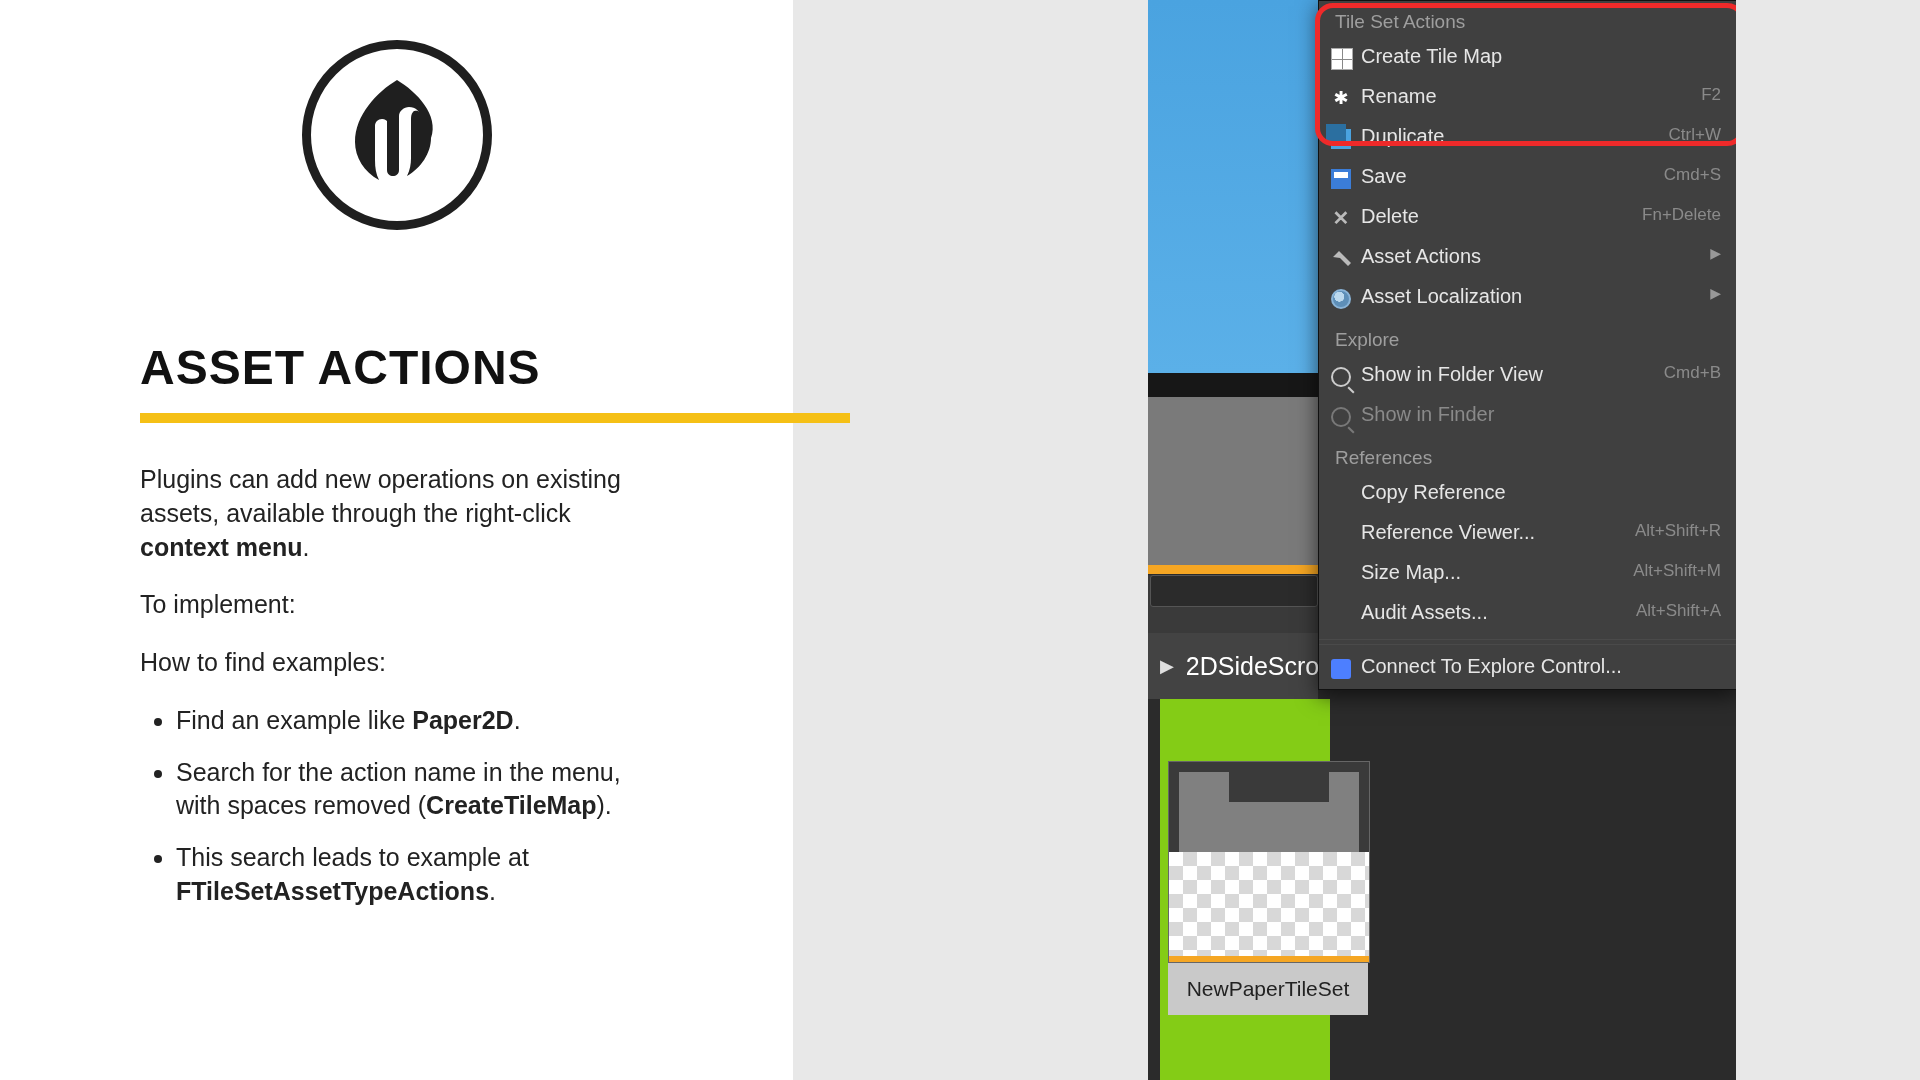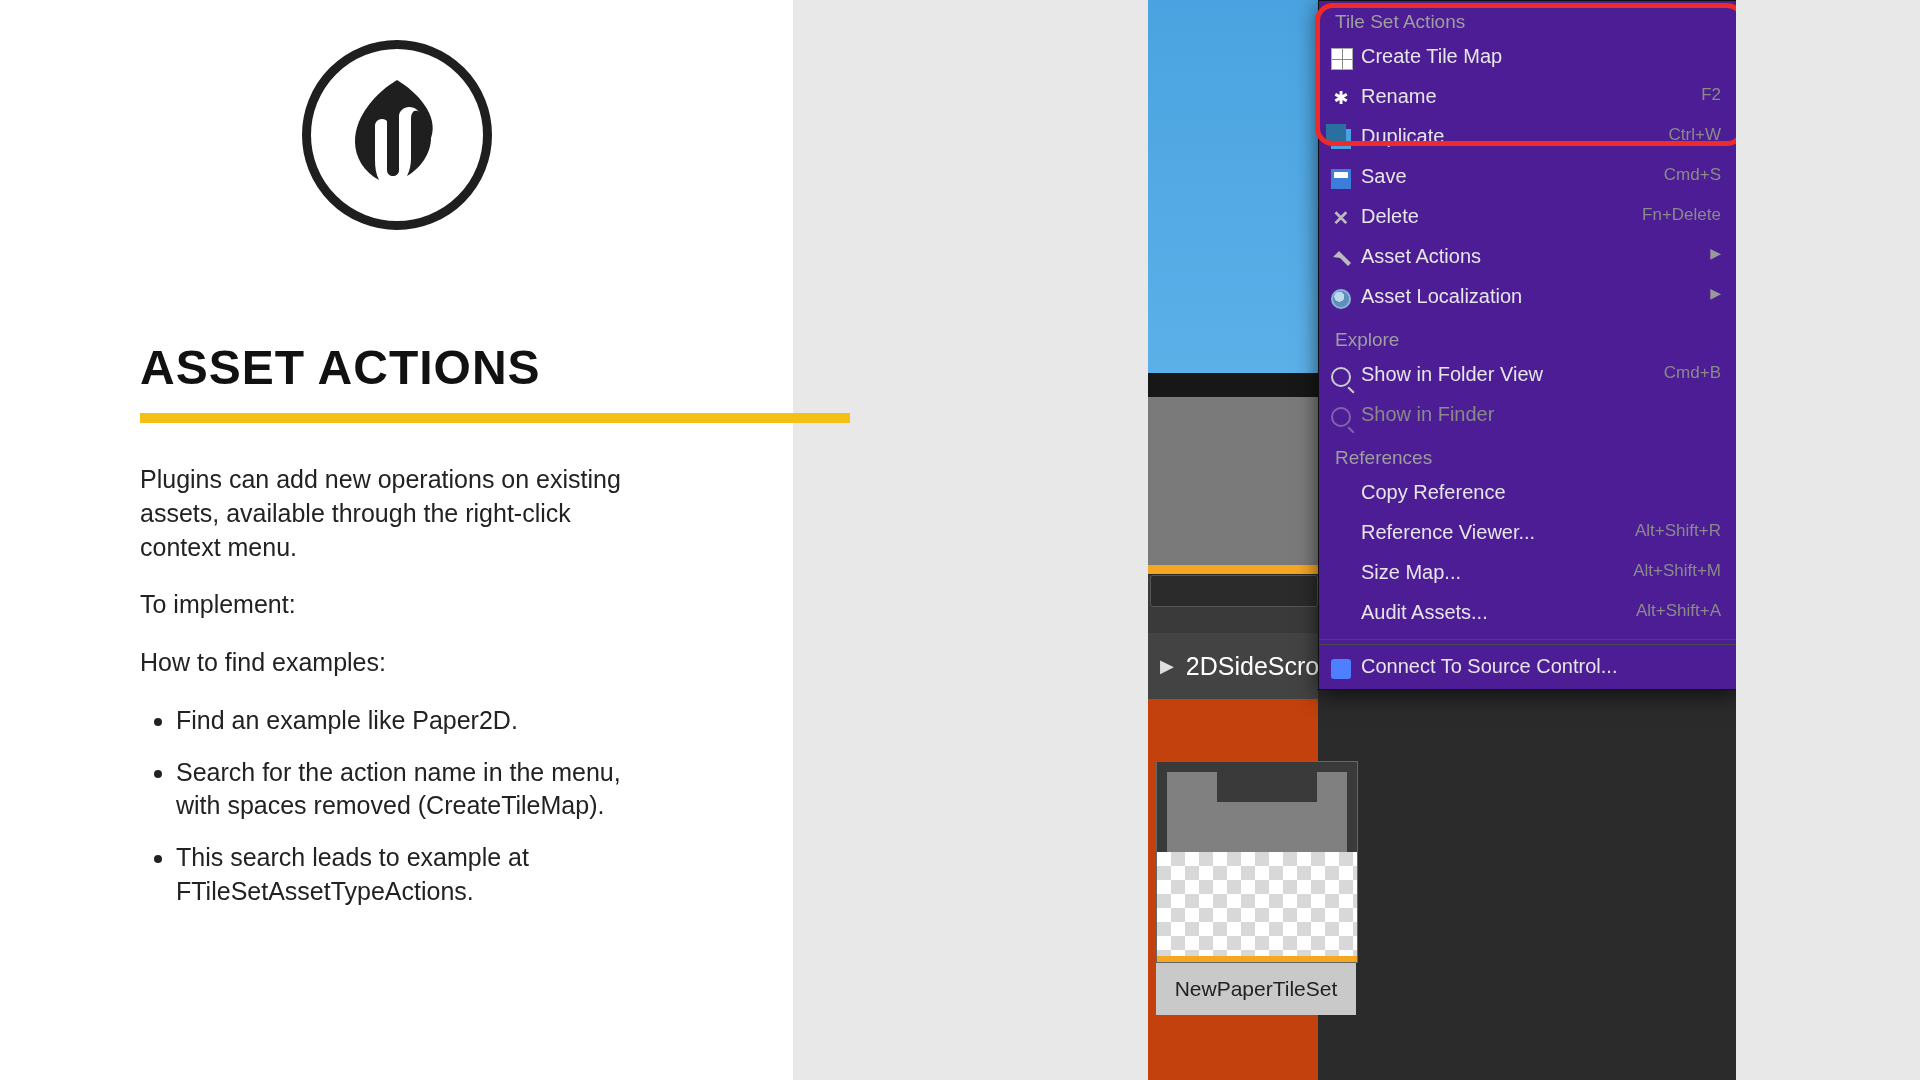--- a/index.html
+++ b/index.html
@@ -6,45 +6,45 @@
   .slide{position:relative;width:1920px;height:1080px;background:#e8e8e8}
   .left-panel{position:absolute;left:0;top:0;width:793px;height:1080px;background:#fff;box-sizing:border-box;padding:40px 140px 40px 140px}
   .logo{width:190px;height:190px;border:9px solid #1f1f1f;border-radius:50%;display:flex;align-items:center;justify-content:center;margin:0 auto 110px auto;box-sizing:border-box}
   .logo svg{width:100px;height:110px}
   .title{font-size:48px;font-weight:700;letter-spacing:1px;color:#111;margin:0 0 18px 0}
   .title-underline{height:10px;background:#f5c016;width:710px;margin:0 0 40px 0}
   .body-text{font-size:25px;color:#222;line-height:1.35}
   .body-text p{margin:0 0 24px 0}
   .body-text ul{margin:0 0 28px 0;padding-left:36px}
   .body-text li{margin:0 0 18px 0;list-style-type:disc}
-  .bold{font-weight:400}
+  .bold{font-weight:700}
 
   
   .shot{position:absolute;left:1148px;top:0;width:588px;height:1080px;background:#2b2b2b;overflow:hidden}
   .sky{position:absolute;left:0;top:0;width:170px;height:373px;background:linear-gradient(#4aa3e0,#5bb0e8)}
   .sky-ground{position:absolute;left:0;top:373px;width:170px;height:24px;background:#171717}
   .sky-ground2{position:absolute;left:0;top:397px;width:170px;height:170px;background:#7a7a7a}
   .orange-line{position:absolute;left:0;top:565px;width:170px;height:5px;background:#f5a623}
   .thumb-sel{position:absolute;left:0;top:570px;width:170px;height:4px;background:#f5a623}
   .panel-strip{position:absolute;left:0;top:575px;width:170px;height:58px;background:#3a3a3a}
   .nub{position:absolute;left:2px;top:0;width:166px;height:30px;background:#2b2b2b;border:1px solid #555;border-radius:3px}
   .breadcrumb-bar{position:absolute;left:0;top:633px;width:170px;height:66px;background:#434343;display:flex;align-items:center;padding-left:12px;box-sizing:border-box}
   .chev{color:#e0e0e0;font-size:18px;margin-right:12px}
   .breadcrumb-text{color:#fff;font-size:25px;font-weight:500}
-  .content-browser{position:absolute;left:0;top:699px;width:170px;height:381px;background:#c2410c}
+  .content-browser{position:absolute;left:12px;top:699px;width:170px;height:381px;background:#84cc16}
   .asset-thumb{position:absolute;left:8px;top:62px;width:200px;height:250px}
   .asset-sprite{width:200px;height:200px;background:#3a3a3a;position:relative;border:1px solid #666}
   .asset-orange{position:absolute;left:0;bottom:0;width:200px;height:6px;background:#f5a623}
   .checker{position:absolute;left:0;top:90px;width:200px;height:110px;background-image:linear-gradient(45deg,#d8d8d8 25%,transparent 25%),linear-gradient(-45deg,#d8d8d8 25%,transparent 25%),linear-gradient(45deg,transparent 75%,#d8d8d8 75%),linear-gradient(-45deg,transparent 75%,#d8d8d8 75%);background-size:28px 28px;background-position:0 0,0 14px,14px -14px,-14px 0;background-color:#fff}
   .platform{position:absolute;left:10px;top:10px;width:180px;height:80px;background:#808080}
   .notch{position:absolute;left:50px;top:0;width:100px;height:30px;background:#3a3a3a}
   .asset-label{background:#c9c9c9;color:#222;font-size:21px;text-align:center;padding:14px 0;width:200px}
 
   
-  .ctx{position:absolute;left:170px;top:0;width:418px;background:#4c1d95;border:1px solid #111;box-shadow:0 6px 20px rgba(0,0,0,.6);font-size:20px;color:#d9d9d9}
+  .ctx{position:absolute;left:170px;top:0;width:418px;background:#404040;border:1px solid #111;box-shadow:0 6px 20px rgba(0,0,0,.6);font-size:20px;color:#d9d9d9}
   .ctx-section-header{color:#9e9e9e;font-size:19px;padding:10px 16px 6px 16px}
   .ctx-item{display:flex;align-items:flex-start;padding:6px 16px 6px 42px;position:relative;min-height:28px}
   .ctx-item .icon{position:absolute;left:12px;top:50%;transform:translateY(-50%);width:20px;height:20px}
   .ctx-item .label{flex:1;color:#e6e6e6}
   .ctx-item .shortcut{color:#8a8a8a;font-size:17px;margin-left:12px}
   .ctx-item .sub-arrow{color:#999;font-size:14px;margin-left:6px}
   .ctx-divider{height:1px;background:#4a4a4a;margin:4px 0}
   .disabled .label{color:#8a8a8a}
 
   
@@ -190,20 +190,20 @@
       </div>
       <div class="ctx-item">
         <span class="label">Audit Assets...</span>
         <span class="shortcut">Alt+Shift+A</span>
       </div>
 
       <div class="ctx-divider"></div>
       <div class="ctx-divider"></div>
       <div class="ctx-item">
         <span class="icon ic-conn"></span>
-        <span class="label">Connect To Source Control...</span>
+        <span class="label">Connect To Explore Control...</span>
       </div>
     </div>
 
     <div class="red-box"></div>
   </div>
 
 </div>
 
 </body></html>

